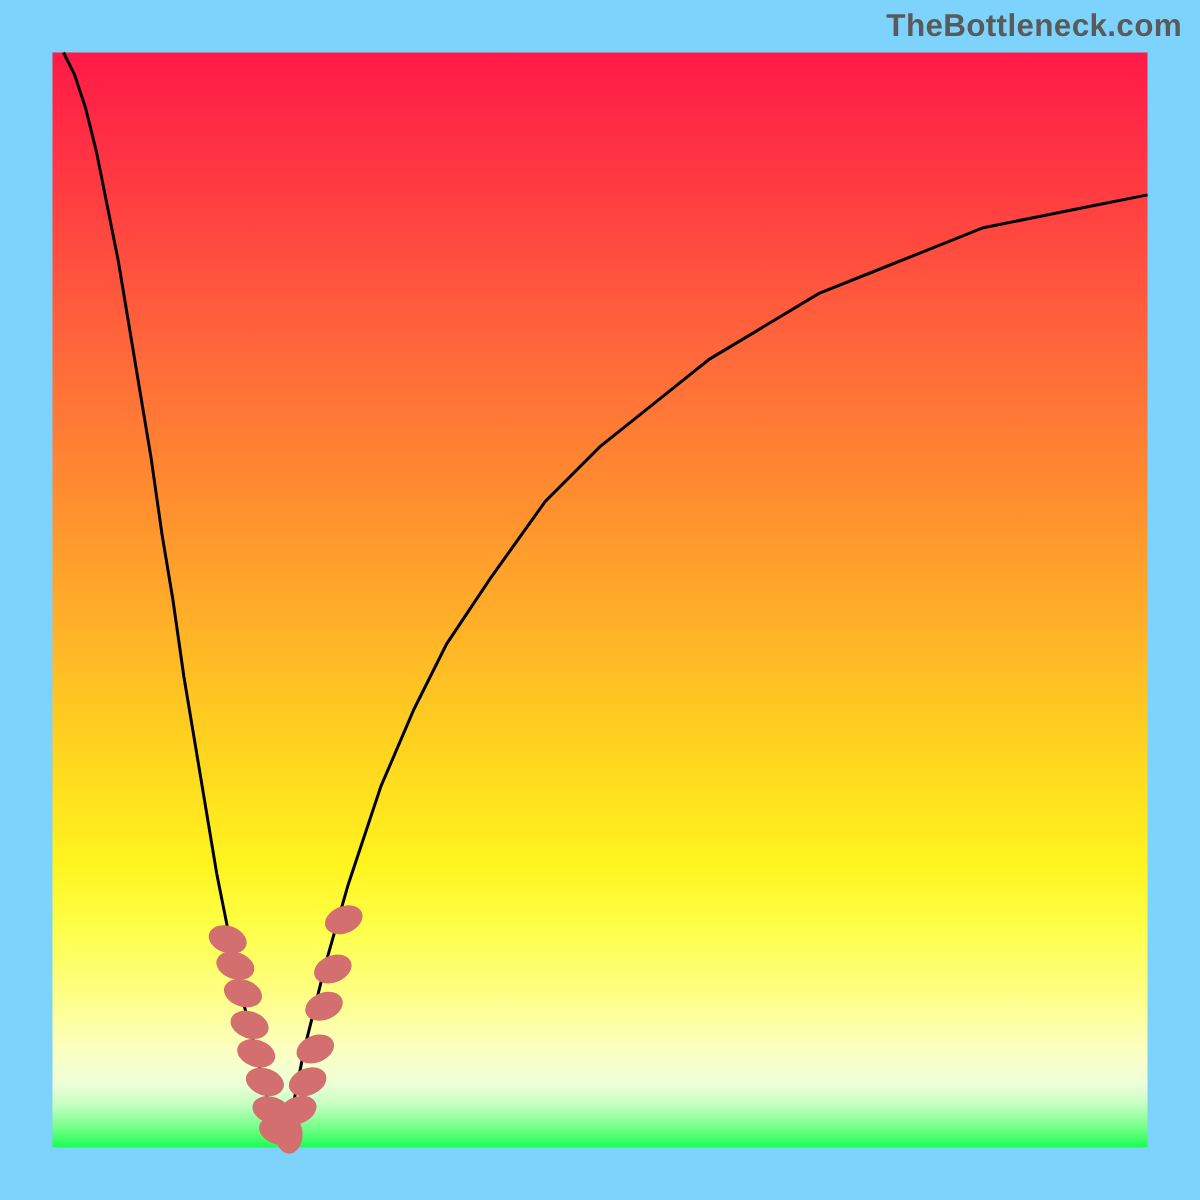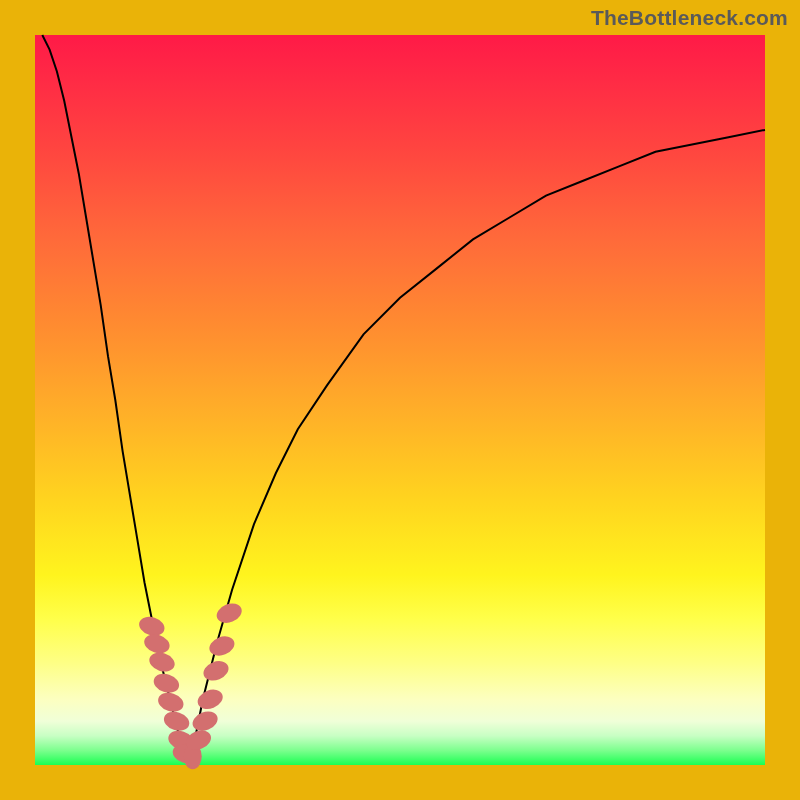--- a/index.html
+++ b/index.html
@@ -10,21 +10,21 @@
     overflow: hidden;
     background: #000;
     font-family: Arial, Helvetica, sans-serif;
   }
   .frame {
     position: absolute;
     left: 0;
     top: 0;
     width: 800px;
     height: 800px;
-    background: #eab308;
+    background: #7dd3fc;
   }
   .plot {
     position: absolute;
     left: 35px;
     top: 35px;
     width: 730px;
     height: 730px;
     background: linear-gradient(to bottom,
       #ff1a47 0%,
       #ff2a45 6%,

